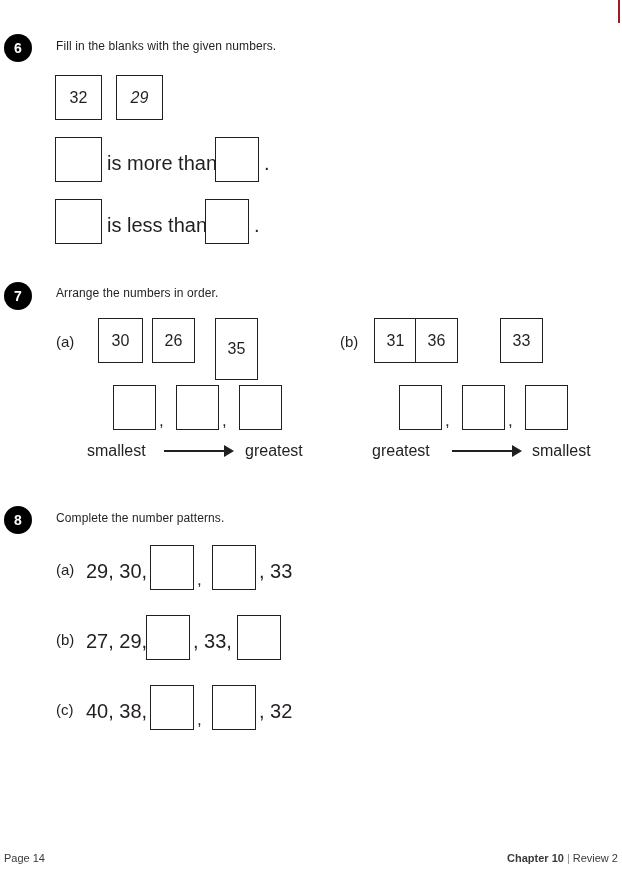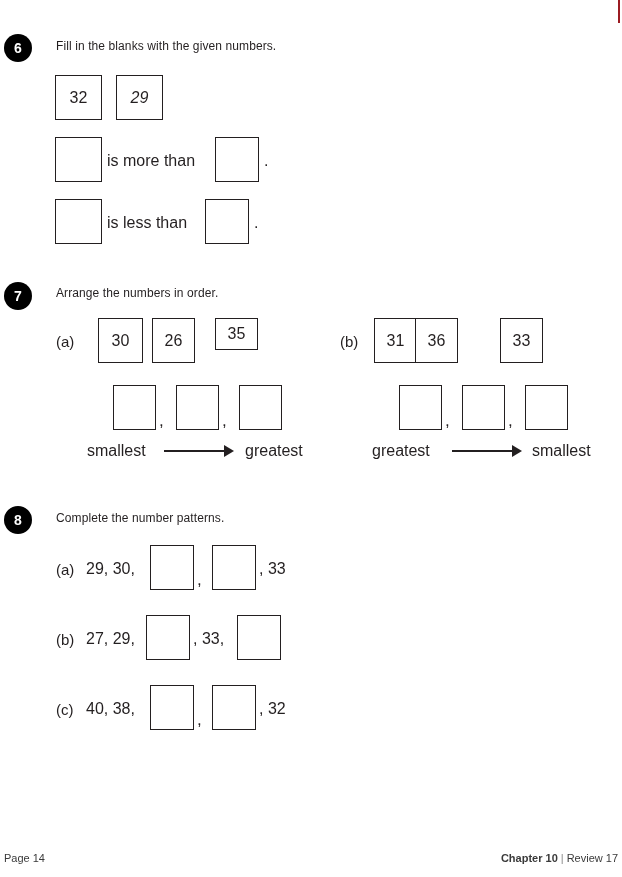--- a/index.html
+++ b/index.html
@@ -71,21 +71,21 @@
     display: flex;
     align-items: center;
     justify-content: center;
     font-size: 16px;
     color: #231f20;
     position: absolute;
   }
 
   .inline-text {
     position: absolute;
-    font-size: 16px;
+    font-size: 20px;
     white-space: nowrap;
     color: #231f20;
   }
   .part-label {
     position: absolute;
     font-size: 15px;
     color: #231f20;
   }
   .comma {
     position: absolute;
@@ -171,21 +171,21 @@
     <div class="inline-text" style="left:254px; top:180px;">.</div>
   </div>
 
   <div class="question" style="top:282px;">
     <div class="q-badge" style="top:0px;">7</div>
     <div class="q-stem" style="top:4px;">Arrange the numbers in order.</div>
 
     <div class="part-label" style="left:56px; top:51px;">(a)</div>
     <div class="box" style="left:98px; top:36px; width:45px; height:45px;">30</div>
     <div class="box" style="left:152px; top:36px; width:43px; height:45px;">26</div>
-    <div class="box" style="left:215px; top:36px; width:43px; height:32px;">35</div>
+    <div class="box" style="left:215px; top:36px; width:43px; height:62px;">35</div>
 
     <div class="box" style="left:113px; top:103px; width:43px; height:45px;"></div>
     <div class="comma" style="left:159px; top:129px;">,</div>
     <div class="box" style="left:176px; top:103px; width:43px; height:45px;"></div>
     <div class="comma" style="left:222px; top:129px;">,</div>
     <div class="box" style="left:239px; top:103px; width:43px; height:45px;"></div>
 
     <div class="ord-label" style="left:87px; top:160px;">smallest</div>
     <div class="arrow-wrap" style="left:164px; top:161px; width:72px;">
       <div class="arrow-line" style="width:62px;"></div>
@@ -233,17 +233,17 @@
     <div class="inline-text" style="left:86px; top:194px;">40, 38,</div>
     <div class="box" style="left:150px; top:179px; width:44px; height:45px;"></div>
     <div class="comma" style="left:197px; top:204px;">,</div>
     <div class="box" style="left:212px; top:179px; width:44px; height:45px;"></div>
     <div class="inline-text" style="left:259px; top:194px;">, 32</div>
   </div>
 
   <div class="footer">
     <div class="footer-left">Page 14</div>
     <div class="footer-right">
-      <span class="footer-chapter">Chapter 10</span><span class="footer-sep">|</span><span class="footer-review">Review 17</span>
+      <span class="footer-chapter">Chapter 10</span><span class="footer-sep">|</span><span class="footer-review">Review 2</span>
     </div>
   </div>
 
 </div>
 
 </body></html>

